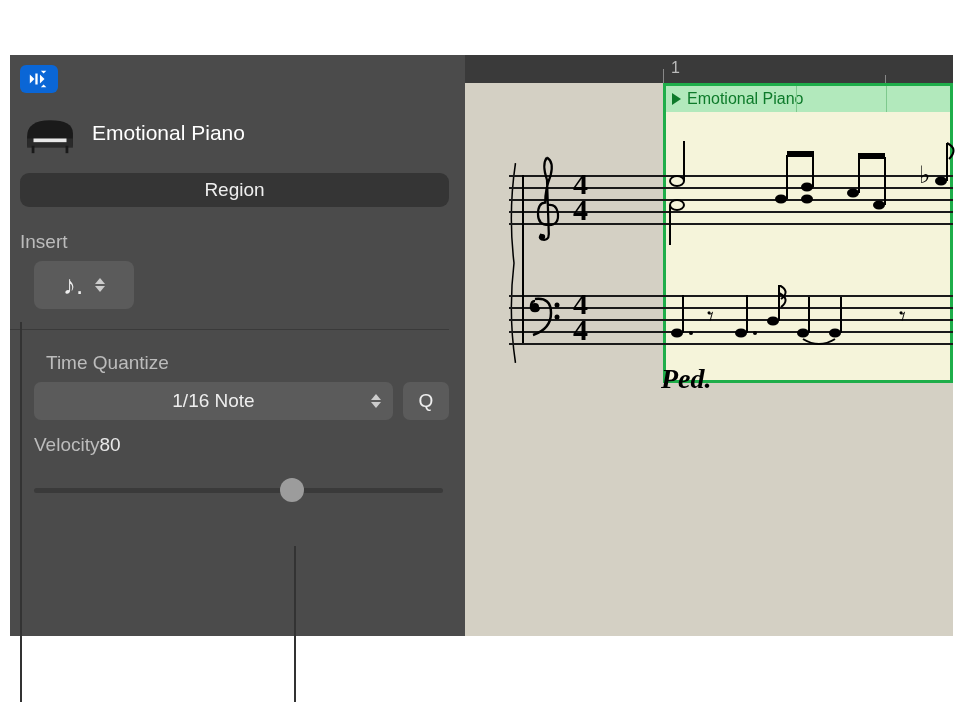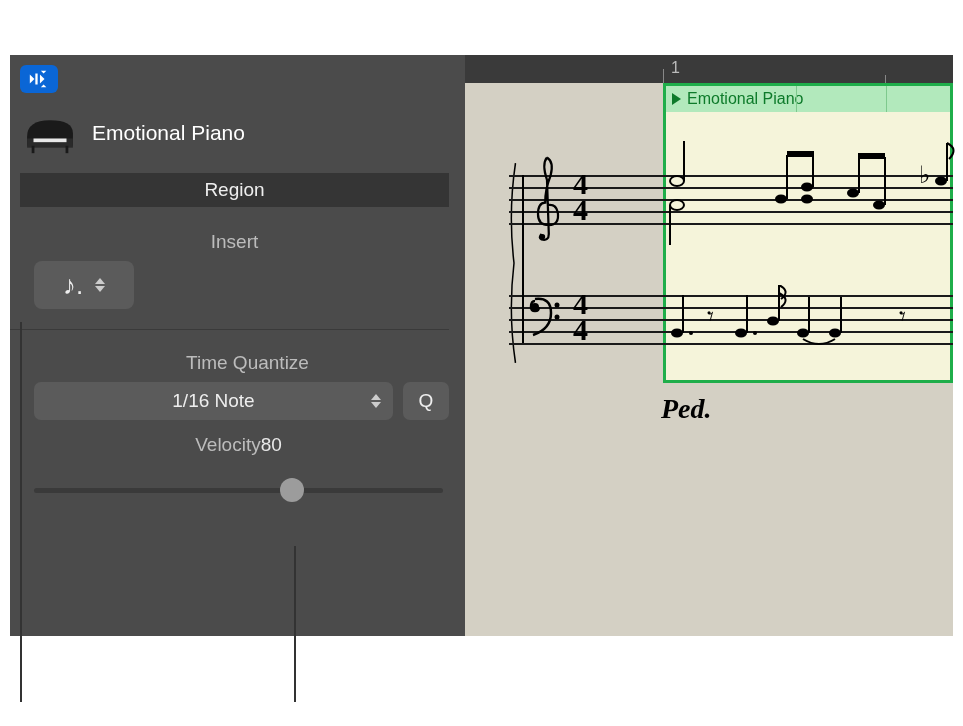--- a/index.html
+++ b/index.html
@@ -50,21 +50,21 @@
     margin-bottom: 12px;
   }
   .piano-icon { width: 56px; height: 44px; position: relative; }
   .piano-icon svg { width: 100%; height: 100%; }
   .title-block { display: flex; flex-direction: column; }
   .region-title { color: #fff; font-size: 21px; font-weight: 500; }
   .region-sub { color: #a9a9a9; font-size: 17px; margin-top: 2px; }
   .tabbar {
     display: flex;
     background: #353535;
-    border-radius: 0;
+    border-radius: 9px;
     margin: 6px 0 18px 10px;
     height: 34px;
     overflow: hidden;
   }
   .tabbar .tab {
     flex: 1;
     display: flex;
     align-items: center;
     justify-content: center;
     font-size: 19px;
@@ -72,21 +72,20 @@
     cursor: pointer;
   }
   .tabbar .tab.active {
     background: #0a66d6;
     color: #fff;
   }
   .section-label {
     color: #bcbcbc;
     font-size: 19px;
     margin: 6px 0 8px 10px;
-    text-align: center;
   }
   .insert-row {
     display: flex;
     margin-left: 24px;
     margin-bottom: 20px;
   }
   .insert-select {
     width: 100px;
     height: 48px;
     background: #5b5b5b;
@@ -145,21 +144,21 @@
     background: #5b5b5b;
     border-radius: 7px;
     display: flex;
     align-items: center;
     justify-content: center;
     color: #eee;
     font-size: 19px;
   }
   .vel-row {
     display: flex;
-    justify-content: center;
+    justify-content: flex-start;
     padding: 0 6px 0 24px;
     color: #bcbcbc;
     font-size: 19px;
     margin-bottom: 20px;
   }
   .vel-val { color: #e8e8e8; }
   .slider-wrap {
     position: relative;
     margin: 0 6px 0 24px;
     height: 30px;
@@ -461,21 +460,21 @@
 
         <ellipse cx="140" cy="48" rx="6" ry="4.5" fill="#000"></ellipse>
         <ellipse cx="172" cy="48" rx="6" ry="4.5" fill="#000"></ellipse>
         <line x1="146" y1="48" x2="146" y2="12" stroke="#000" stroke-width="2"></line>
         <line x1="178" y1="48" x2="178" y2="12" stroke="#000" stroke-width="2"></line>
         <path d="M140 54 Q156 64 172 54" stroke="#000" stroke-width="2" fill="none"></path>
 
         <text x="236" y="40" font-size="26" font-family="serif">𝄾</text>
       </svg>
 
-      <div class="pedal" style="left:196px;top:278px">Ped.</div>
+      <div class="pedal" style="left:196px;top:248px">Ped.</div>
 
     </div>
 
   </div>
 
 </div>
 
 <div class="callout" style="left:20px;top:322px;height:380px"></div>
 <div class="callout" style="left:294px;top:546px;height:156px"></div>
 

